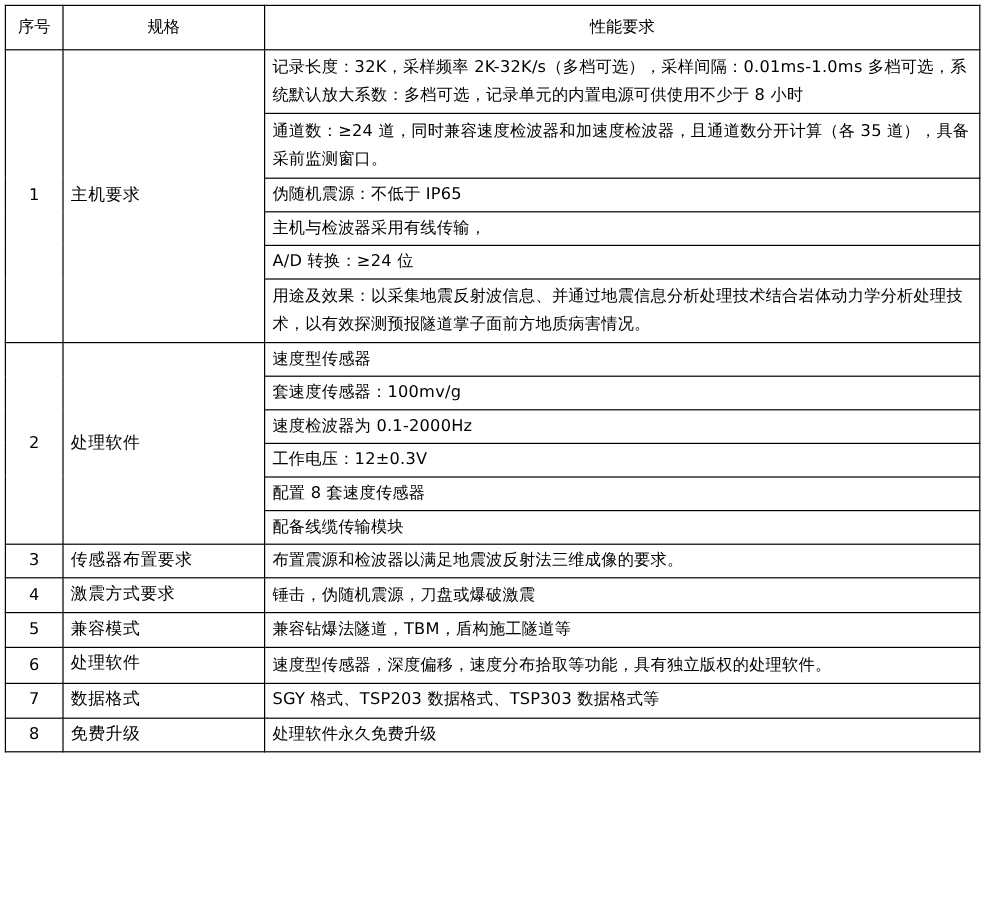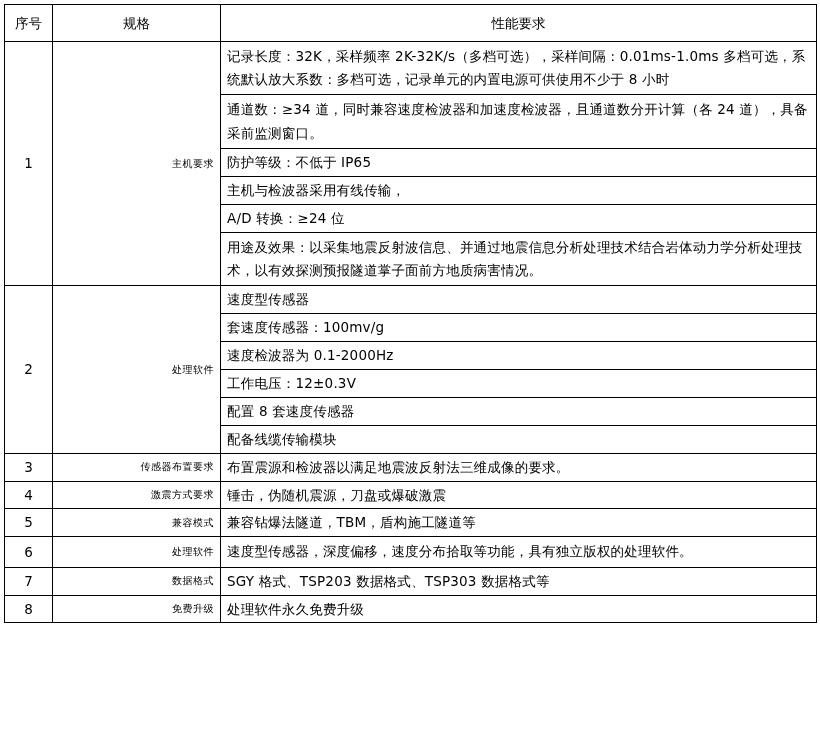--- a/index.html
+++ b/index.html
@@ -38,22 +38,22 @@
   .hdr td {
     text-align: center;
     height: 30px;
     font-size: 13.5px;
   }
   .no-cell {
     text-align: center;
     font-size: 13.5px;
   }
   .item-cell {
-    text-align: right;
-    font-size: 10px;
+    text-align: left;
+    font-size: 14px;
     letter-spacing: 0.5px;
   }
   .req-cell {
     text-align: left;
     font-size: 13.5px;
     letter-spacing: 0.2px;
   }
   .req-cell.multi {
     line-height: 1.72;
     margin-left: 24px;
@@ -76,24 +76,24 @@
         <td>规格</td>
         <td>性能要求</td>
       </tr>
 
       <tr>
         <td class="no-cell" rowspan="6">1</td>
         <td class="item-cell" rowspan="6">主机要求</td>
         <td class="req-cell multi">记录长度：32K，采样频率 2K-32K/s（多档可选），采样间隔：0.01ms-1.0ms 多档可选，系统默认放大系数：多档可选，记录单元的内置电源可供使用不少于 8 小时</td>
       </tr>
       <tr>
-        <td class="req-cell multi">通道数：≥34 道，同时兼容速度检波器和加速度检波器，且通道数分开计算（各 24 道），具备采前监测窗口。</td>
+        <td class="req-cell multi">通道数：≥24 道，同时兼容速度检波器和加速度检波器，且通道数分开计算（各 35 道），具备采前监测窗口。</td>
       </tr>
       <tr class="tight">
-        <td class="req-cell">防护等级：不低于 IP65</td>
+        <td class="req-cell">伪随机震源：不低于 IP65</td>
       </tr>
       <tr class="tight">
         <td class="req-cell">主机与检波器采用有线传输，</td>
       </tr>
       <tr class="tight">
         <td class="req-cell">A/D 转换：≥24 位</td>
       </tr>
       <tr>
         <td class="req-cell multi">用途及效果：以采集地震反射波信息、并通过地震信息分析处理技术结合岩体动力学分析处理技术，以有效探测预报隧道掌子面前方地质病害情况。</td>
       </tr>

